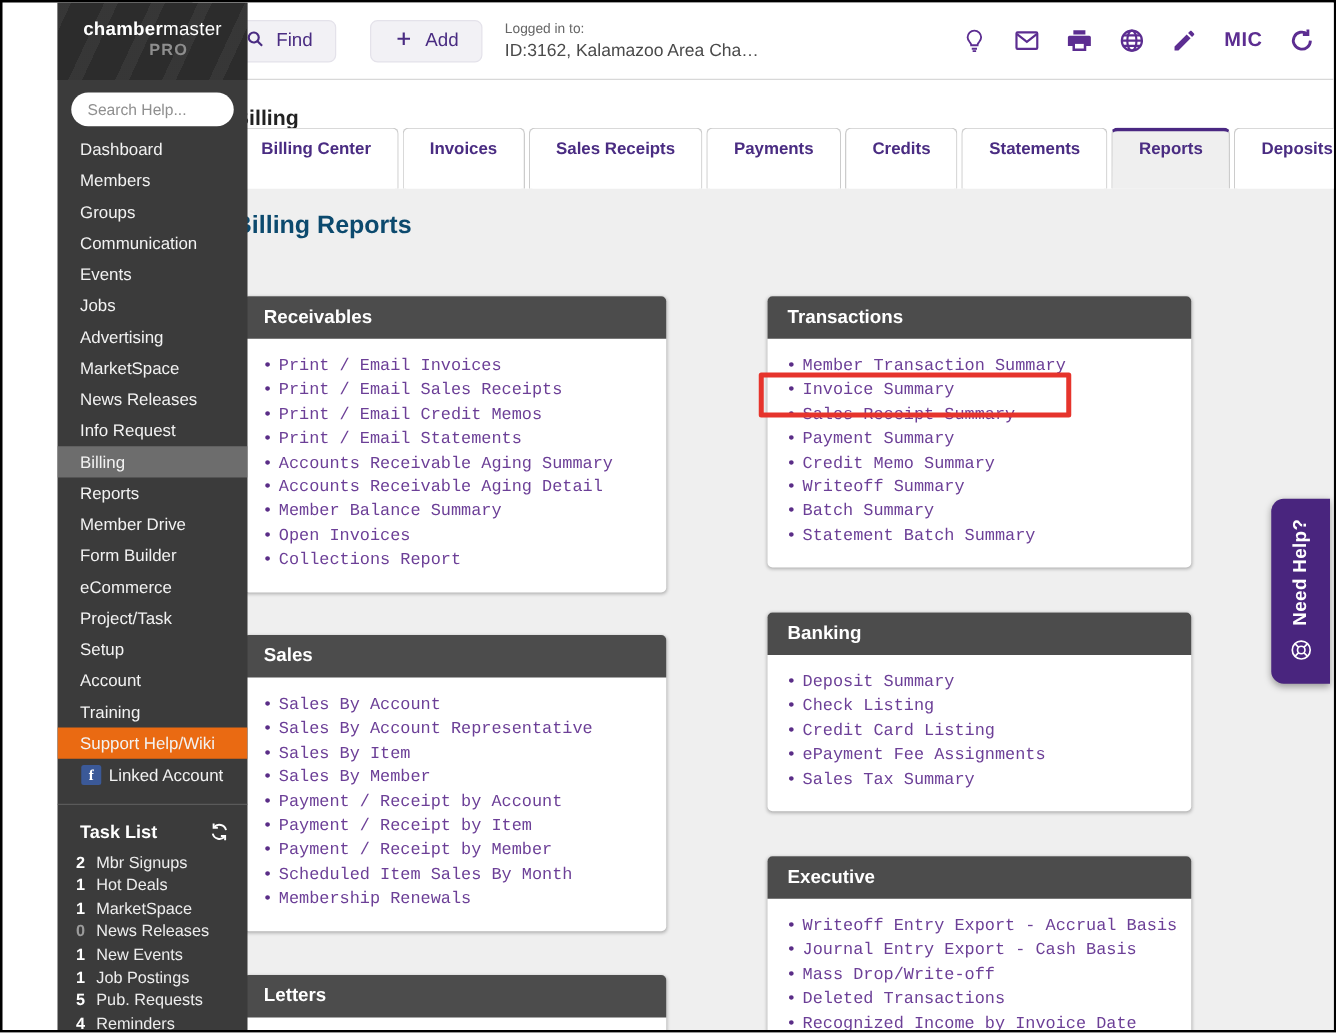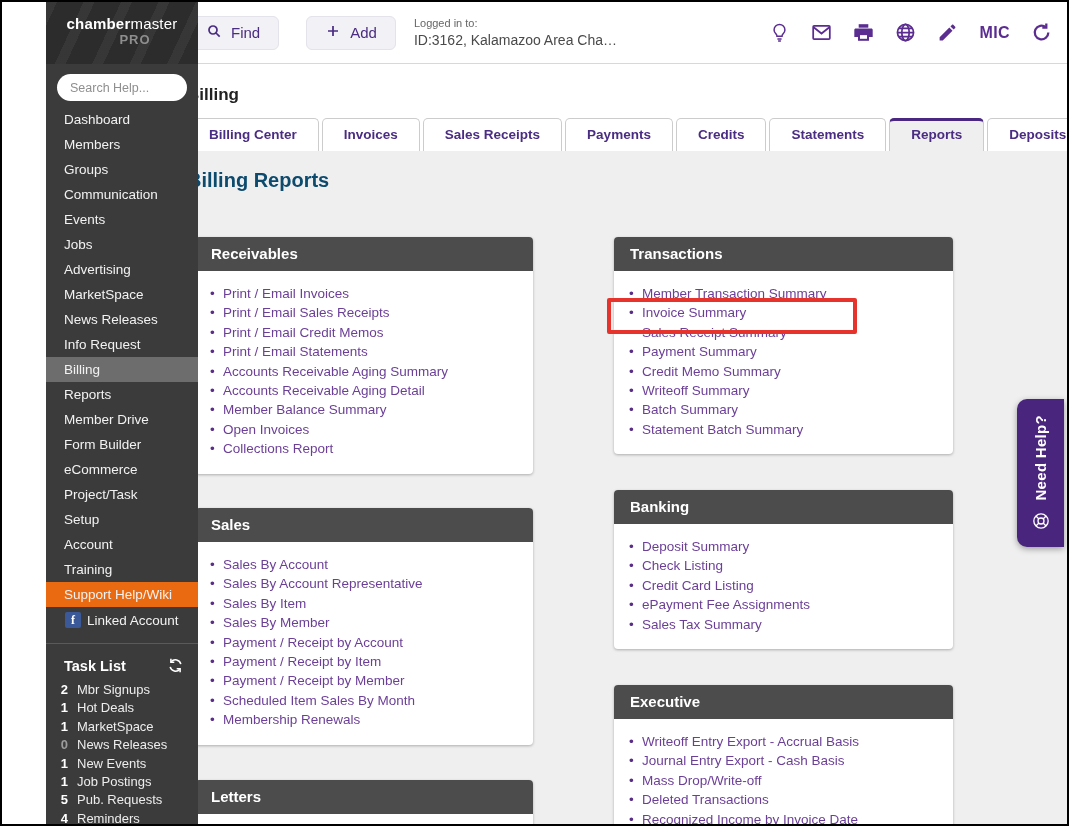--- a/index.html
+++ b/index.html
@@ -40,47 +40,47 @@
   .task-row.zero .task-count { color:#9B9B9B; }
   .task-label { color:#EDEDED; white-space:nowrap; }
 
   
   .topbar { position:absolute; left:152px; top:0; right:0; height:62px; background:#fff;
             border-bottom:1px solid #D8D8D8; display:flex; align-items:center; box-sizing:border-box; }
   .btn { display:inline-flex; align-items:center; gap:9px; height:34px; padding:0 18px;
          background:#F2F1F5; border:1px solid #E4E2EA; border-radius:6px; color:#4A2C82;
          font-size:15px; font-family:inherit; cursor:pointer; }
   .btn svg { width:16px; height:16px; }
-  .find-btn { margin-left:33px; }
+  .find-btn { margin-left:23px; }
   .add-btn  { margin-left:27px; }
   .login-info { margin-left:18px; line-height:1.3; }
   .login-label { font-size:11px; color:#666; }
   .login-value { font-size:14px; color:#4A4A4A; }
   .top-icons { margin-left:auto; display:flex; align-items:center; gap:21px; padding-right:15px; color:#5C2D91; }
   .top-icons svg { width:21px; height:21px; display:block; }
   .icon-btn { cursor:pointer; line-height:0; color:#5C2D91; background:none; border:none; }
   .mic { font-weight:bold; font-size:16px; letter-spacing:0.4px; color:#5C2D91; cursor:pointer;
          font-family:inherit; background:none; border:none; }
 
   
   .main-head { position:absolute; left:152px; top:62px; right:0; height:87px; background:#fff; }
   .page-title { position:absolute; left:33px; top:21px; font-size:17px; font-weight:bold; color:#222; }
   .tabs { position:absolute; left:33px; bottom:0; display:flex; gap:3px; }
-  .tab { box-sizing:border-box; height:33px; padding:0 21px; line-height:31px; background:#fff;
+  .tab { box-sizing:border-box; height:49px; padding:0 21px; line-height:31px; background:#fff;
          border:1px solid #CCC; border-bottom:none; border-radius:5px 5px 0 0; color:#4A2C82;
          font-weight:bold; font-size:13.5px; cursor:pointer; white-space:nowrap; }
   .tab.active { background:#EFEFEF; border-top:3px solid #4A2882; line-height:28px; }
 
   
   .content { position:absolute; left:152px; top:149px; right:0; bottom:0; background:#EFEFEF; }
   .section-title { position:absolute; left:33px; top:18px; font-size:20px; font-weight:bold; color:#0c4a6e; }
   .box { position:absolute; background:#fff; border-radius:4px; box-shadow:0 1px 3px rgba(0,0,0,0.28); }
   .box-head { background:#4C4C4C; color:#fff; font-weight:bold; font-size:15px; height:34px;
               line-height:34px; padding:0 16px; border-radius:4px 4px 0 0; }
-  .links { list-style:none; padding:13px 16px 15px 28px; }
+  .links { list-style:none; padding:13px 16px 15px 28px;font-family:Liberation Mono, monospace; }
   .link-item { position:relative; line-height:19.4px; font-size:13.5px; color:#6C3F97; cursor:pointer;
                white-space:nowrap; }
   .link-item::before { content:"•"; position:absolute; left:-13px; color:#5A2D87; }
   .hl { display:none; }
   .link-item.highlighted .hl { display:block; position:absolute; left:-35px; top:-5px; width:242px;
         height:28px; border:4px solid #E6342C; border-radius:2px; pointer-events:none; z-index:2; }
   #box-receivables { left:41px;  top:86px;  width:338px; }
   #box-transactions{ left:460px; top:86px;  width:339px; }
   #box-sales       { left:41px;  top:357px; width:338px; }
   #box-banking     { left:460px; top:339px; width:339px; }

